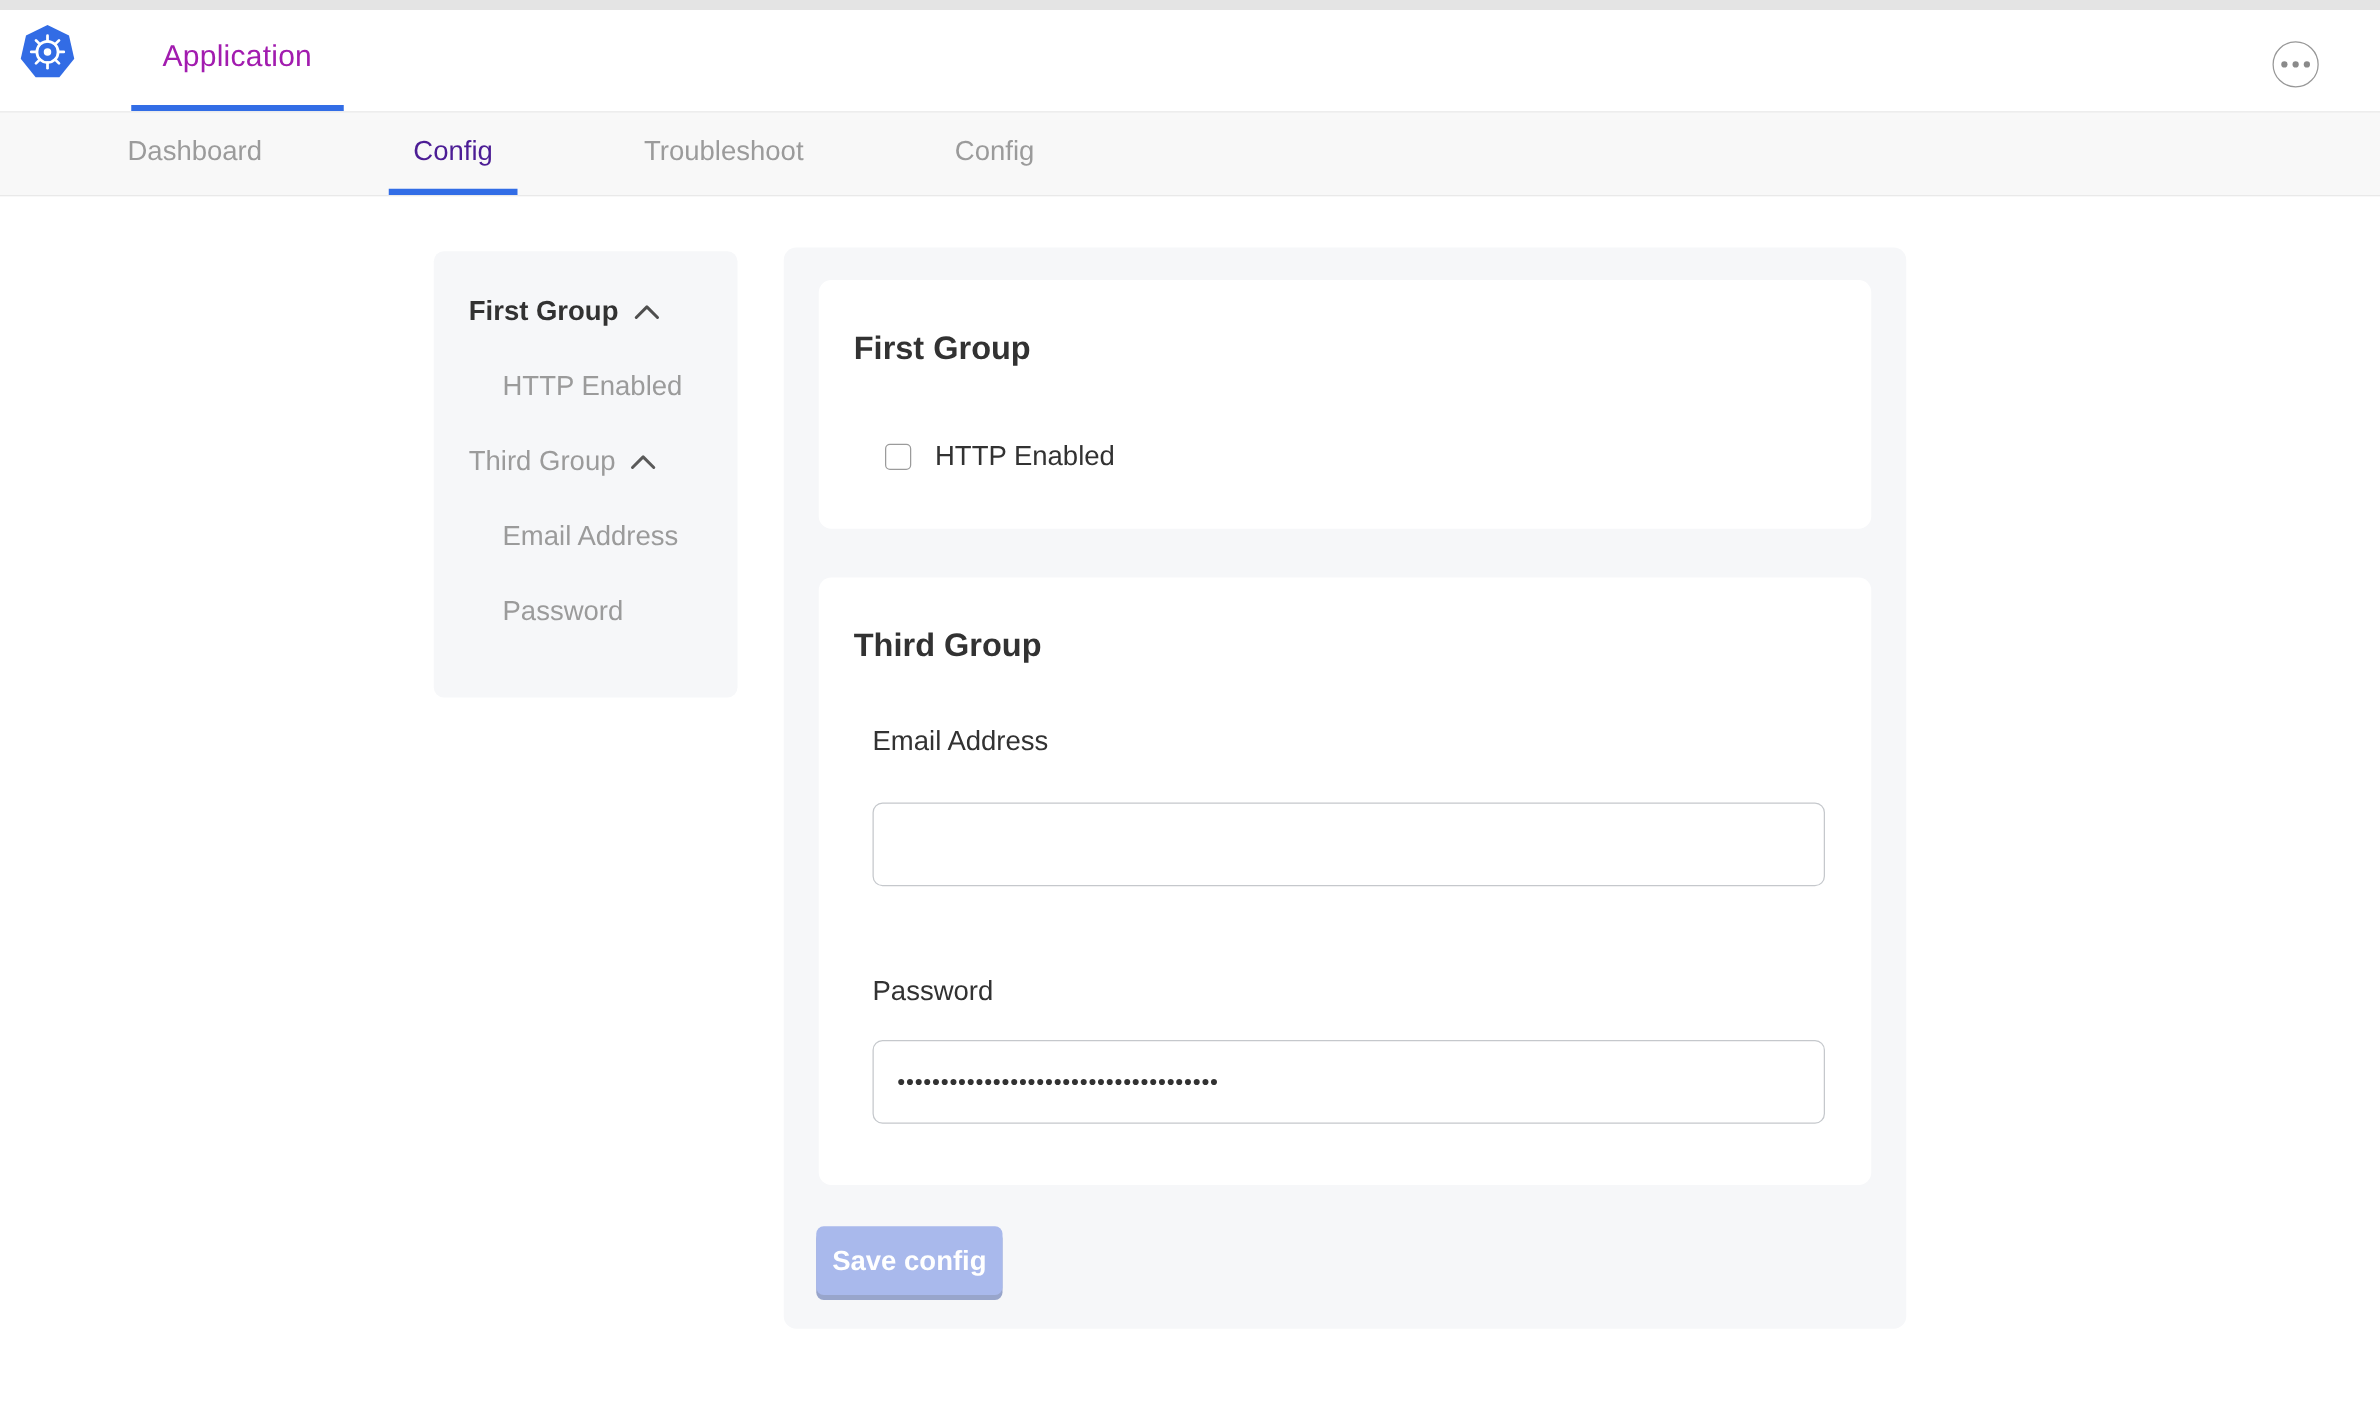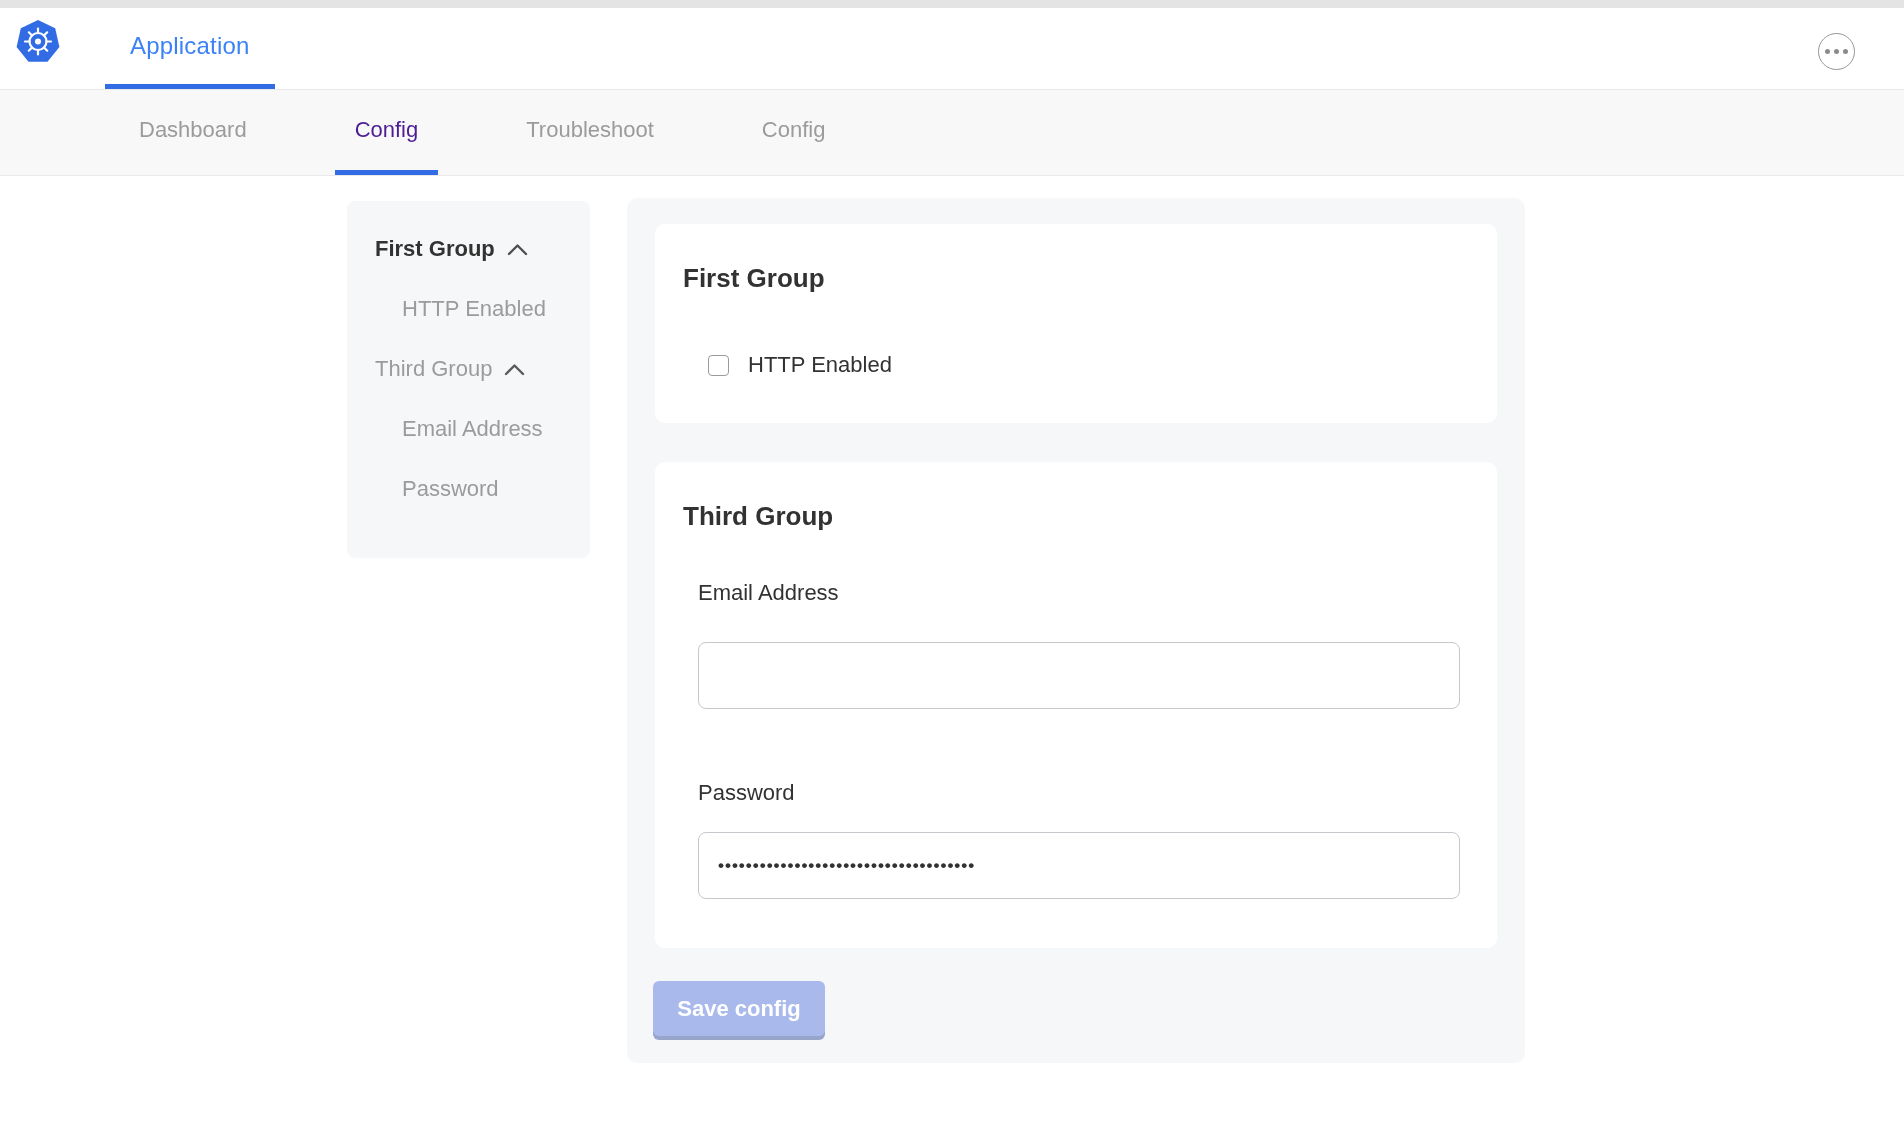--- a/index.html
+++ b/index.html
@@ -11,34 +11,34 @@
   .top-strip { position:absolute; left:0; top:0; width:100%; height:8px; background:#e4e4e4; }
 
   
   .app-header { position:absolute; left:0; top:8px; width:100%; height:81px; background:#ffffff; }
   .logo { position:absolute; left:16px; top:12px; width:44px; height:44px; }
   .app-tab {
     position:absolute; left:105px; top:0; height:100%;
     display:flex; align-items:center; padding:0 25px;
     border-bottom:5px solid #326de6; cursor:pointer;
   }
-  .app-tab span { font-size:24px; color:#3b82f6; letter-spacing:0.2px; }
+  .app-tab span { font-size:24px; color:#a21caf; letter-spacing:0.2px; }
   .menu-btn {
     position:absolute; right:49px; top:25px; width:37px; height:37px;
     border-radius:50%; border:1.5px solid #979797; background:#ffffff;
     display:flex; align-items:center; justify-content:center; cursor:pointer;
   }
   .dots { display:flex; gap:4px; }
   .dots i { width:5px; height:5px; border-radius:50%; background:#8a8a8a; display:block; }
 
   
   .tab-bar {
-    position:absolute; left:0; top:89px; width:100%; height:87px;
+    position:absolute; left:0; top:89px; width:100%; height:68px;
     background:#f8f8f8; border-top:1px solid #e9e9e9; border-bottom:1px solid #e9e9e9;
-    display:flex; padding-left:119px;
+    display:flex; padding-left:82px;gap:13px;
   }
   .tab {
     display:flex; align-items:center; height:100%; padding:0 20px; margin-right:68px;
     font-size:22px; color:#9b9b9b; text-decoration:none; cursor:pointer;
     border-bottom:5px solid transparent;
   }
   .tab.active { color:#4c1d95; border-bottom-color:#326de6; }
 
   
   .sidebar {
@@ -72,21 +72,21 @@
   .field-label.password { margin-top:71px; }
   .text-input {
     display:block; margin-left:15px; margin-top:36px; width:762px; height:67px;
     border:1px solid #c5c8cc; border-radius:8px; background:#ffffff;
     font-family:"Liberation Sans","DejaVu Sans",sans-serif;
     font-size:20px; color:#323232; padding:0 19px; outline:none;
   }
   .text-input.password { margin-top:26px; font-weight:bold; font-size:17px; letter-spacing:1px; }
 
   .save-btn {
-    margin-top:33px; margin-left:-2px; width:172px; height:55px;
+    margin-top:33px; margin-left:-2px; width:149px; height:55px;
     background:#a9b9ec; border:none; border-radius:6px;
     box-shadow:0 4px 0 #98a5cb; color:#ffffff; font-weight:bold; font-size:22px;
     font-family:"Liberation Sans","DejaVu Sans",sans-serif; cursor:pointer;
   }
 </style>
 </head>
 <body>
 
 <div class="top-strip"></div>
 

